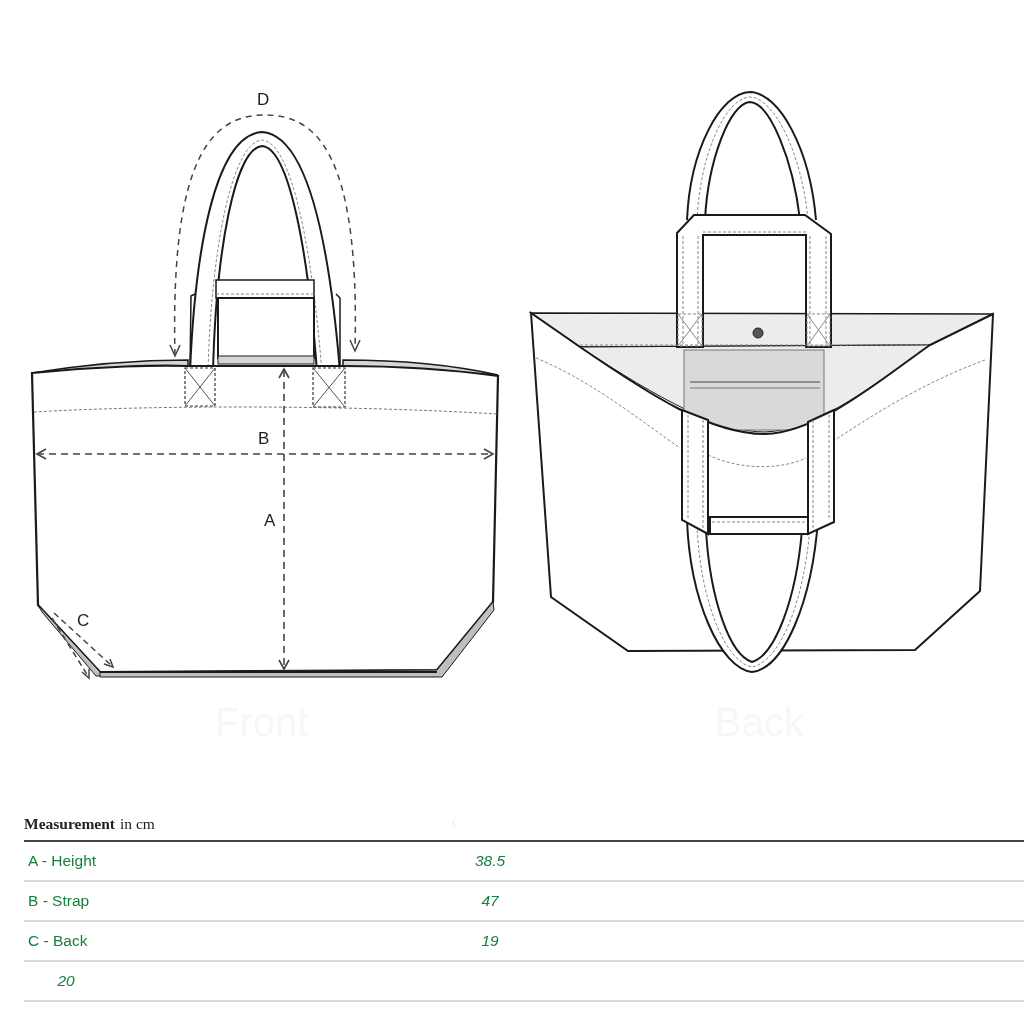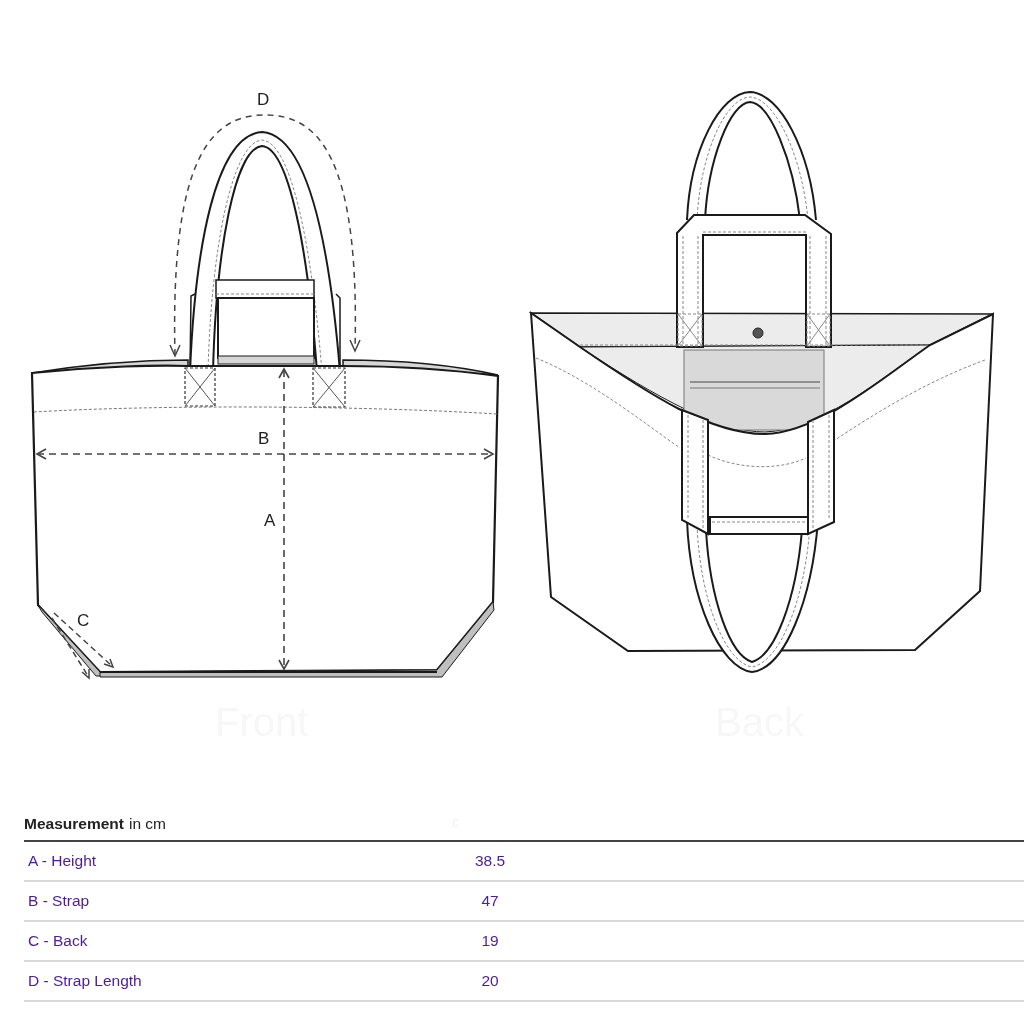--- a/index.html
+++ b/index.html
@@ -2,26 +2,26 @@
 <html><head>
 <meta charset="utf-8">
 <style>
   html, body { margin: 0; padding: 0; background: #ffffff; }
   body { width: 1024px; height: 1024px; position: relative; overflow: hidden;
          font-family: "Liberation Sans", sans-serif; color: #222; }
   .diagram { position: absolute; left: 0; top: 0; width: 1024px; height: 780px; }
   .view-label { position: absolute; font-size: 40px; color: #f7f7f7; font-family: "Liberation Sans", sans-serif; }
   .lbl { font-family: "Liberation Sans", sans-serif; font-size: 17px; fill: #222; }
   .table-wrap { position: absolute; left: 24px; top: 808px; width: 1000px; }
-  .table-head { height: 32px; display: flex; align-items: center; font-size: 15.5px; color: #222; border-bottom: 2px solid #444; }
+  .table-head { height: 32px; display: flex; align-items: center; font-size: 15.5px; color: #222; border-bottom: 2px solid #444; font-family: Liberation Serif, serif; }
   .table-head b { font-weight: bold; margin-right: 5px; }
   .table-head .ghost { position: absolute; left: 428px; top: 6px; color: #f0f0f0; font-size: 14px; }
-  .row { height: 38px; display: flex; align-items: center; border-bottom: 2px solid #d9d9d9; font-size: 15.5px; color: #4c1d95; }
+  .row { height: 38px; display: flex; align-items: center; border-bottom: 2px solid #d9d9d9; font-size: 15.5px; color: #15803d; }
   .row .name { width: 420px; padding-left: 4px; }
-  .row .val { width: 60px; text-align: center; margin-left: 12px; }
+  .row .val { width: 60px; text-align: center; margin-left: 12px; font-style: italic; }
 </style>
 </head>
 <body>
 
 <div class="diagram">
   <svg width="1024" height="780" viewBox="0 0 1024 780" xmlns="http://www.w3.org/2000/svg">
 
     <g stroke="#1a1a1a" fill="none">
 
       <path d="M175,355 C170,150 215,115 265,115 C315,115 360,150 355,350" stroke="#444" stroke-width="1.5" stroke-dasharray="6,5"></path>
@@ -138,16 +138,15 @@
   </div>
   <div class="row">
     <span class="name">B - Strap</span>
     <span class="val">47</span>
   </div>
   <div class="row">
     <span class="name">C - Back</span>
     <span class="val">19</span>
   </div>
   <div class="row">
-    <span class="name">D - Strap Length</span>
     <span class="val">20</span>
   </div>
 </div>
 
 </body></html>

